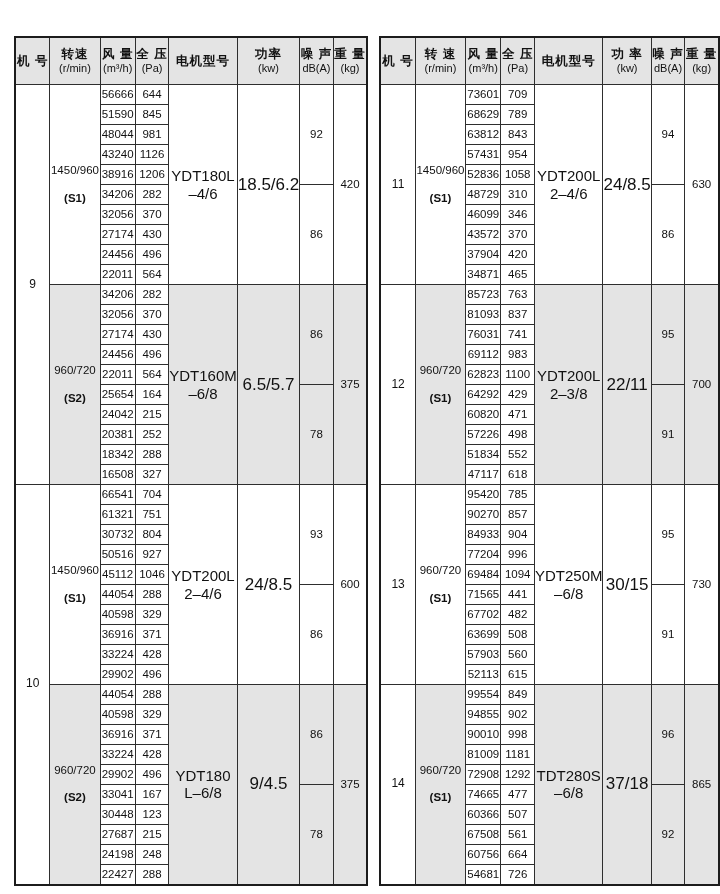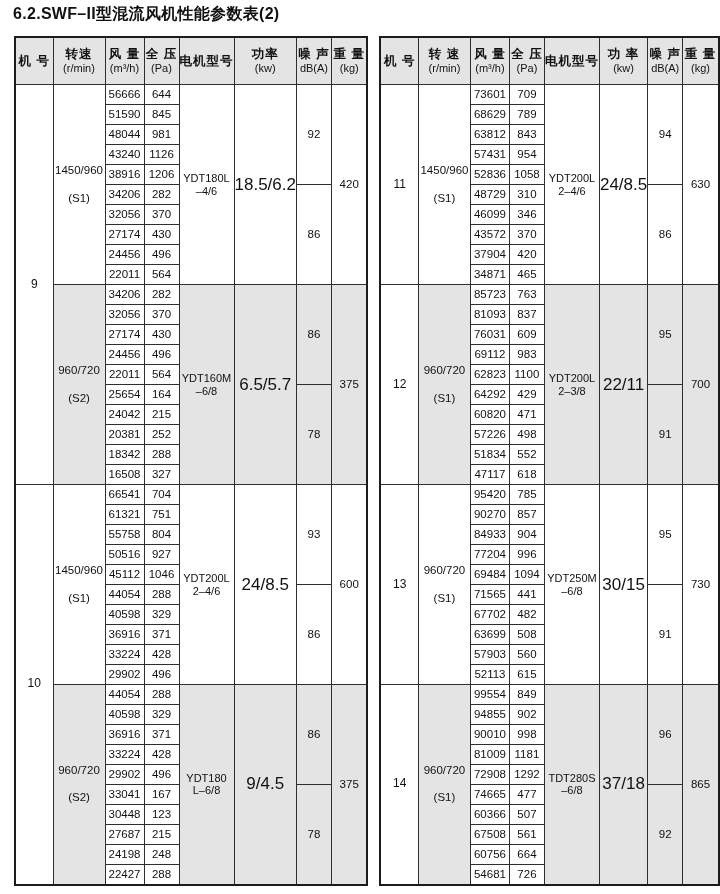--- a/index.html
+++ b/index.html
@@ -27,29 +27,28 @@
     border:1px solid var(--border);font-size:11.5px;line-height:1.15;
     overflow:hidden;white-space:nowrap;
   }
   thead td{background:var(--header-bg);height:46px;}
   thead .h1{font-weight:bold;font-size:12.5px;letter-spacing:1px;}
   thead .h2{font-weight:normal;font-size:11px;letter-spacing:0;}
   tbody tr{height:20px;}
   td.num{background:#ffffff;}
   td.shaded{background:var(--shaded-bg);}
   td.machine{background:#ffffff;font-size:12px;}
-  td.speed .v2{margin-top:14px;}
-  td.motor{font-size:11px;}
+  td.speed .v2{margin-top:14px;font-weight:bold;}
+  td.motor{font-size:15px;}
   td.power{font-size:17px;}
 </style>
 </head>
 <body>
 
 <div class="page">
-  <h1 class="title">6.2.SWF–II型混流风机性能参数表(2)</h1>
   <div class="tables">
       <table>
         <colgroup>
           <col style="width: 38px;">
           <col style="width: 52px;">
           <col style="width: 39px;">
           <col style="width: 35px;">
           <col style="width: 55px;">
           <col style="width: 40px;">
           <col style="width: 35px;">
@@ -209,21 +208,21 @@
             </td>
             <td class="power" rowspan="10">24/8.5</td>
             <td class="noise" rowspan="5">93</td>
             <td class="weight" rowspan="10">600</td>
           </tr>
           <tr>
             <td class="num">61321</td>
             <td class="num">751</td>
           </tr>
           <tr>
-            <td class="num">55758</td>
+            <td class="num">30732</td>
             <td class="num">804</td>
           </tr>
           <tr>
             <td class="num">50516</td>
             <td class="num">927</td>
           </tr>
           <tr>
             <td class="num">45112</td>
             <td class="num">1046</td>
           </tr>
@@ -416,21 +415,21 @@
             <td class="power shaded" rowspan="10">22/11</td>
             <td class="noise shaded" rowspan="5">95</td>
             <td class="weight shaded" rowspan="10">700</td>
           </tr>
           <tr>
             <td class="num">81093</td>
             <td class="num">837</td>
           </tr>
           <tr>
             <td class="num">76031</td>
-            <td class="num">609</td>
+            <td class="num">741</td>
           </tr>
           <tr>
             <td class="num">69112</td>
             <td class="num">983</td>
           </tr>
           <tr>
             <td class="num">62823</td>
             <td class="num">1100</td>
           </tr>
           <tr>

